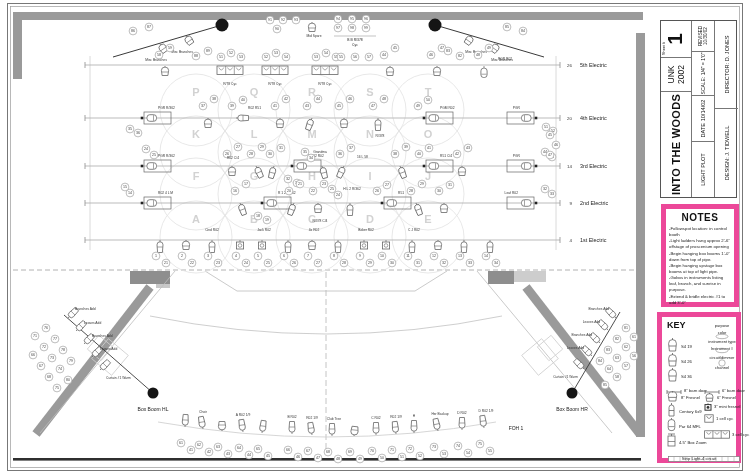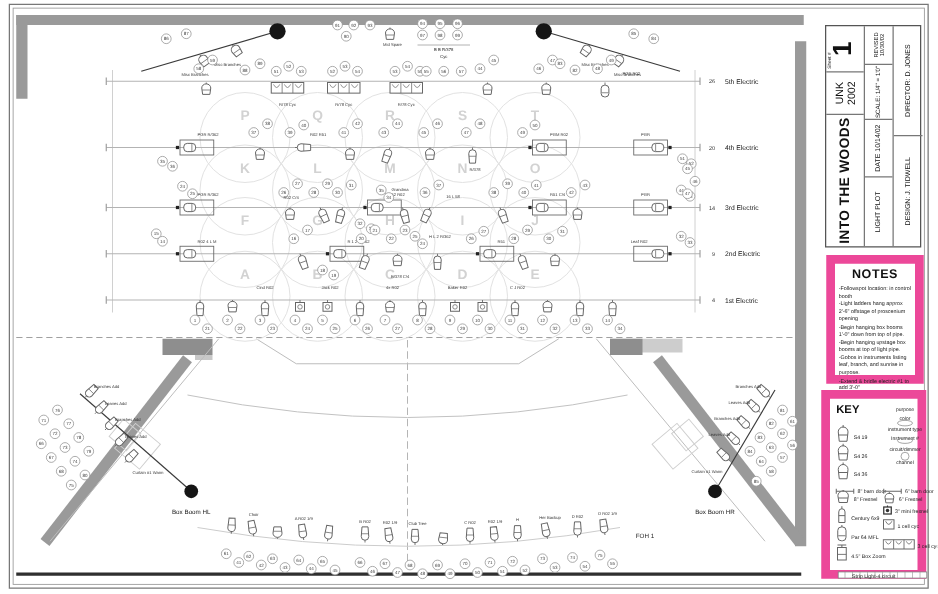--- a/index.html
+++ b/index.html
@@ -1,19 +1,19 @@
 <!DOCTYPE html>
 <html><head>
 <meta charset="utf-8">
 <style>
   html,body{margin:0;padding:0;background:#fff;}
   .page{position:relative;width:750px;height:475px;background:#fff;overflow:hidden;
         font-family:"Liberation Sans", sans-serif;}
   svg text{font-family:"Liberation Sans", sans-serif;}
-  .panel{position:absolute;border:7px solid #ec4899;background:#fff;box-sizing:border-box;}
+  .panel{position:absolute;border:5px solid #ec4899;background:#fff;box-sizing:border-box;}
   
   .tb-wrap{position:absolute;left:660px;top:20px;width:77px;height:178px;}
   .tb{position:absolute;left:0;top:0;width:178px;height:77px;transform:rotate(-90deg) translate(-178px,0);
       transform-origin:0 0;border:1px solid #555;box-sizing:border-box;display:flex;flex-direction:column;background:#fff;}
   .tb-row{display:flex;flex:0 0 auto;border-bottom:1px solid #777;}
   .tb-row:last-child{border-bottom:none;}
   .tb-cell{border-right:1px solid #777;display:flex;align-items:center;justify-content:center;
            text-align:center;box-sizing:border-box;overflow:hidden;color:#111;}
   .tb-cell:last-child{border-right:none;}
   .tb-show{font-size:11px;font-weight:bold;letter-spacing:.3px;}

